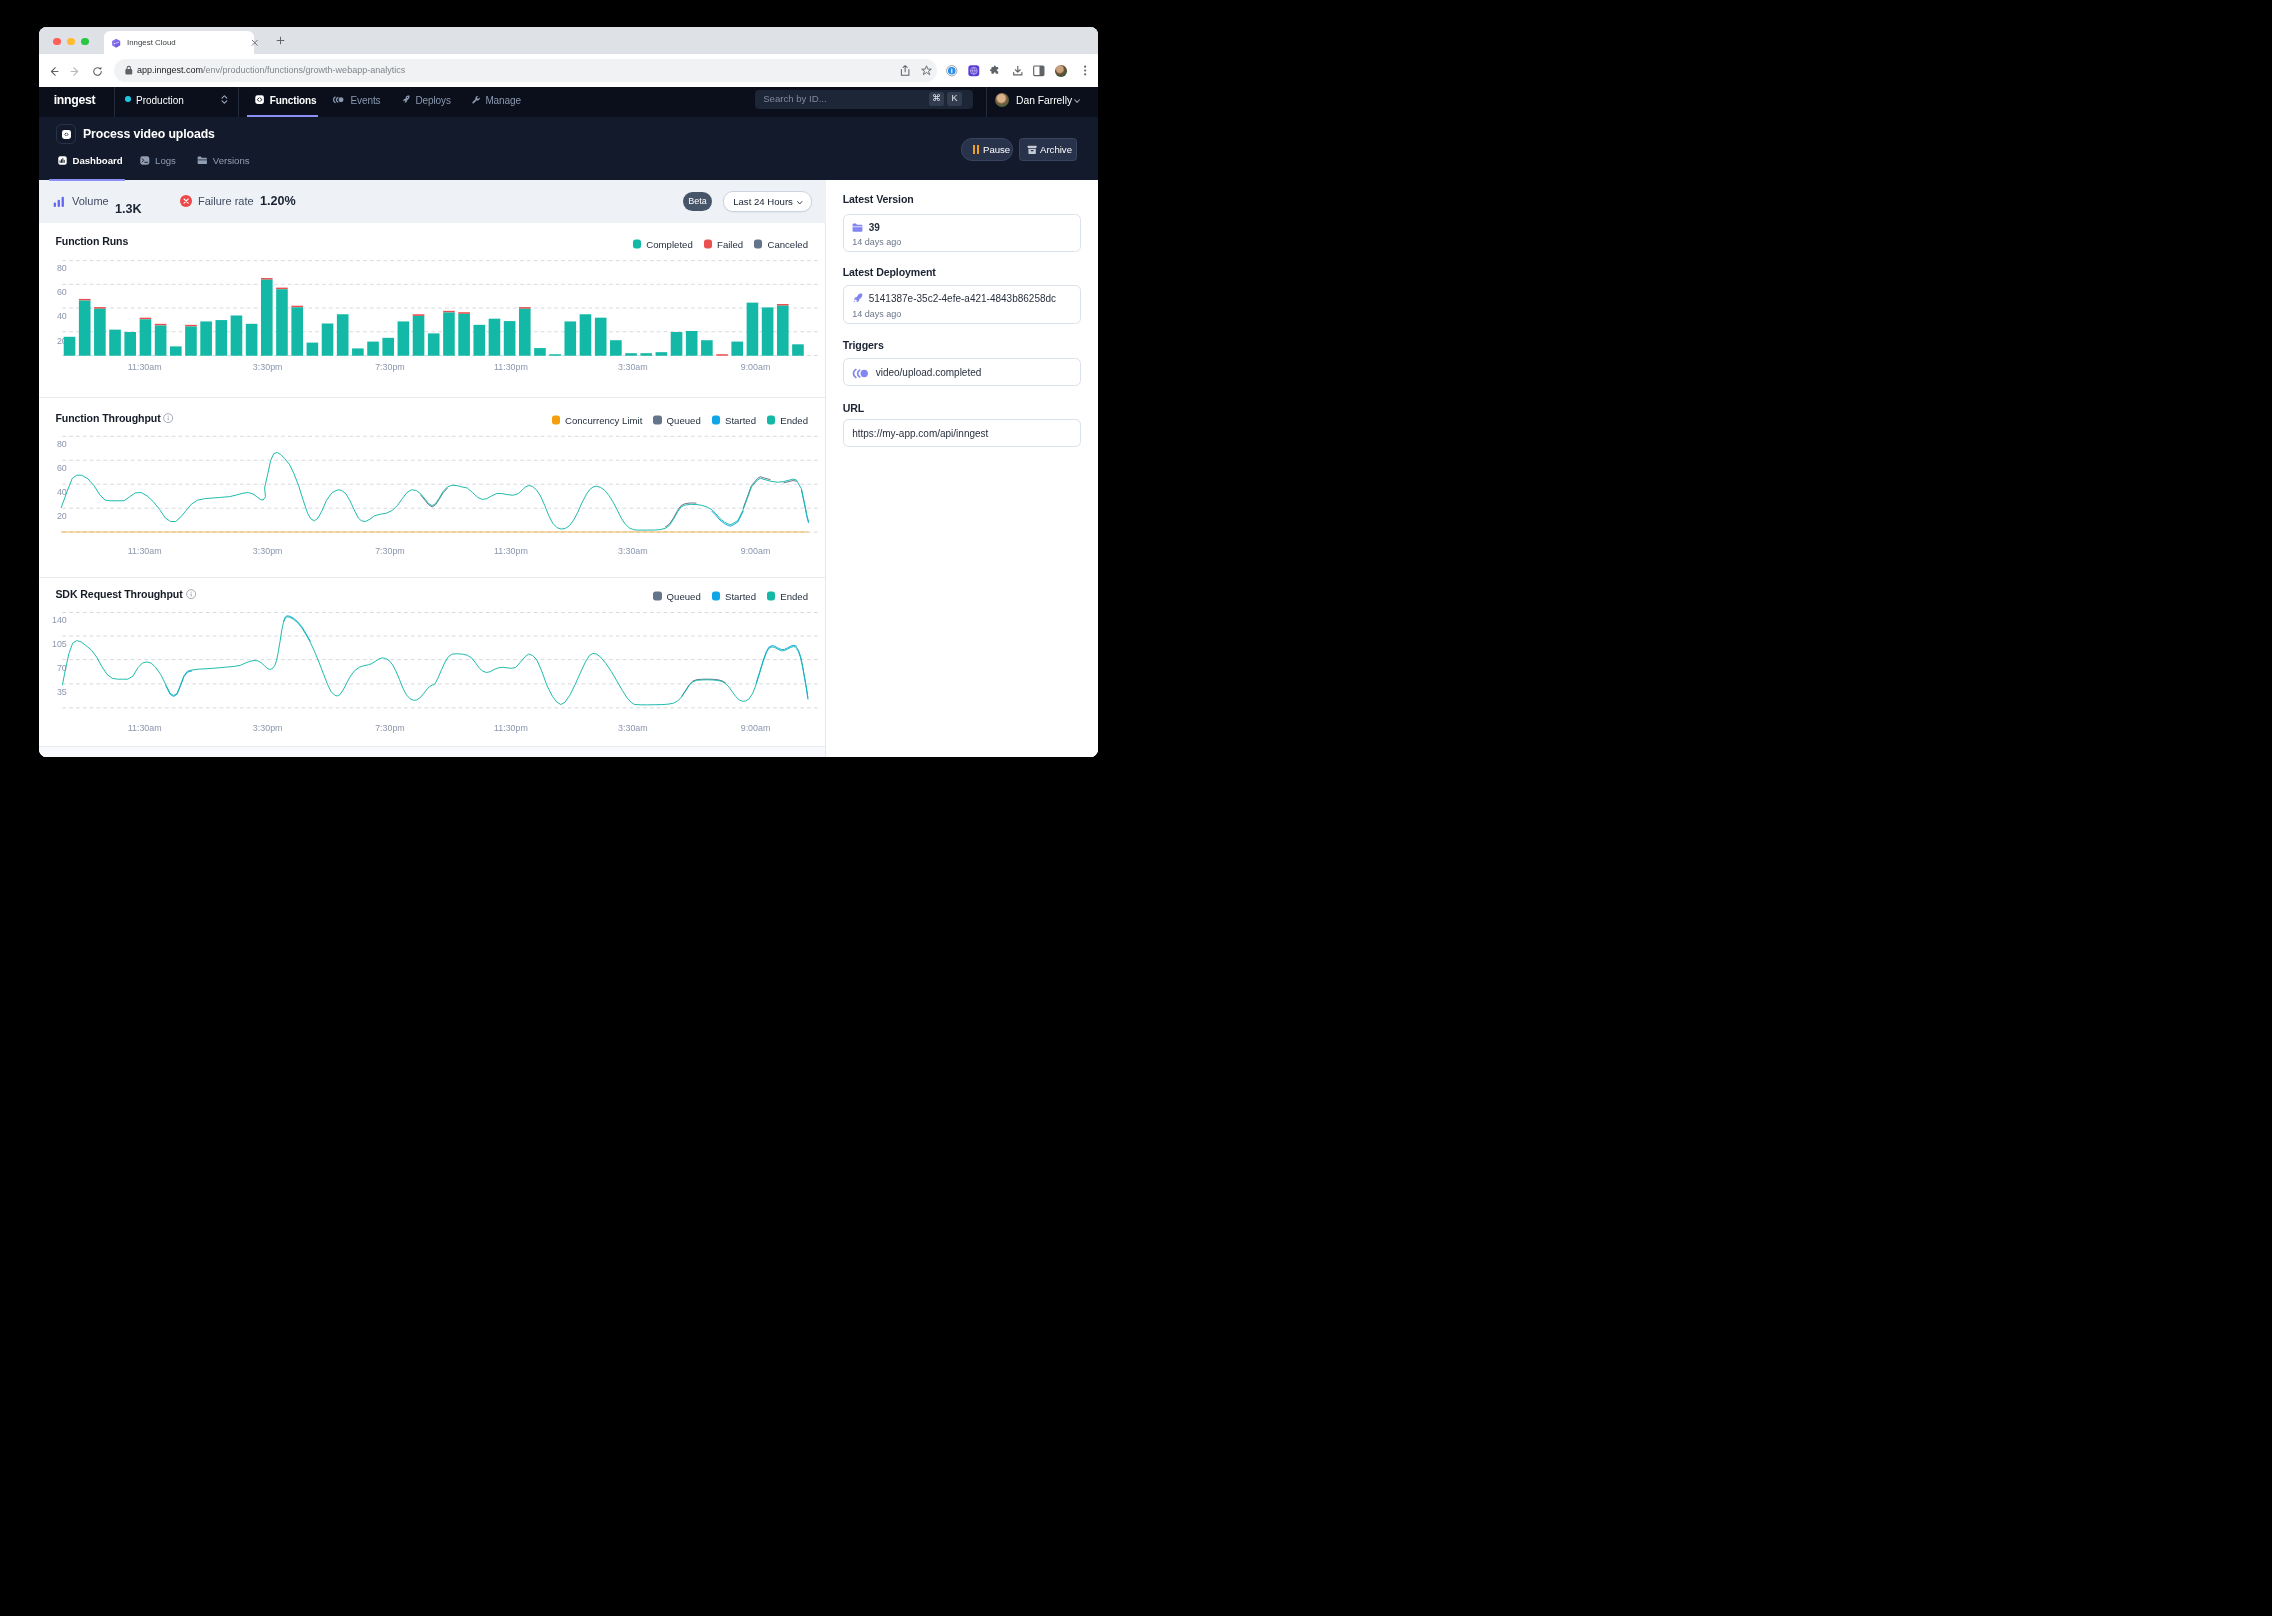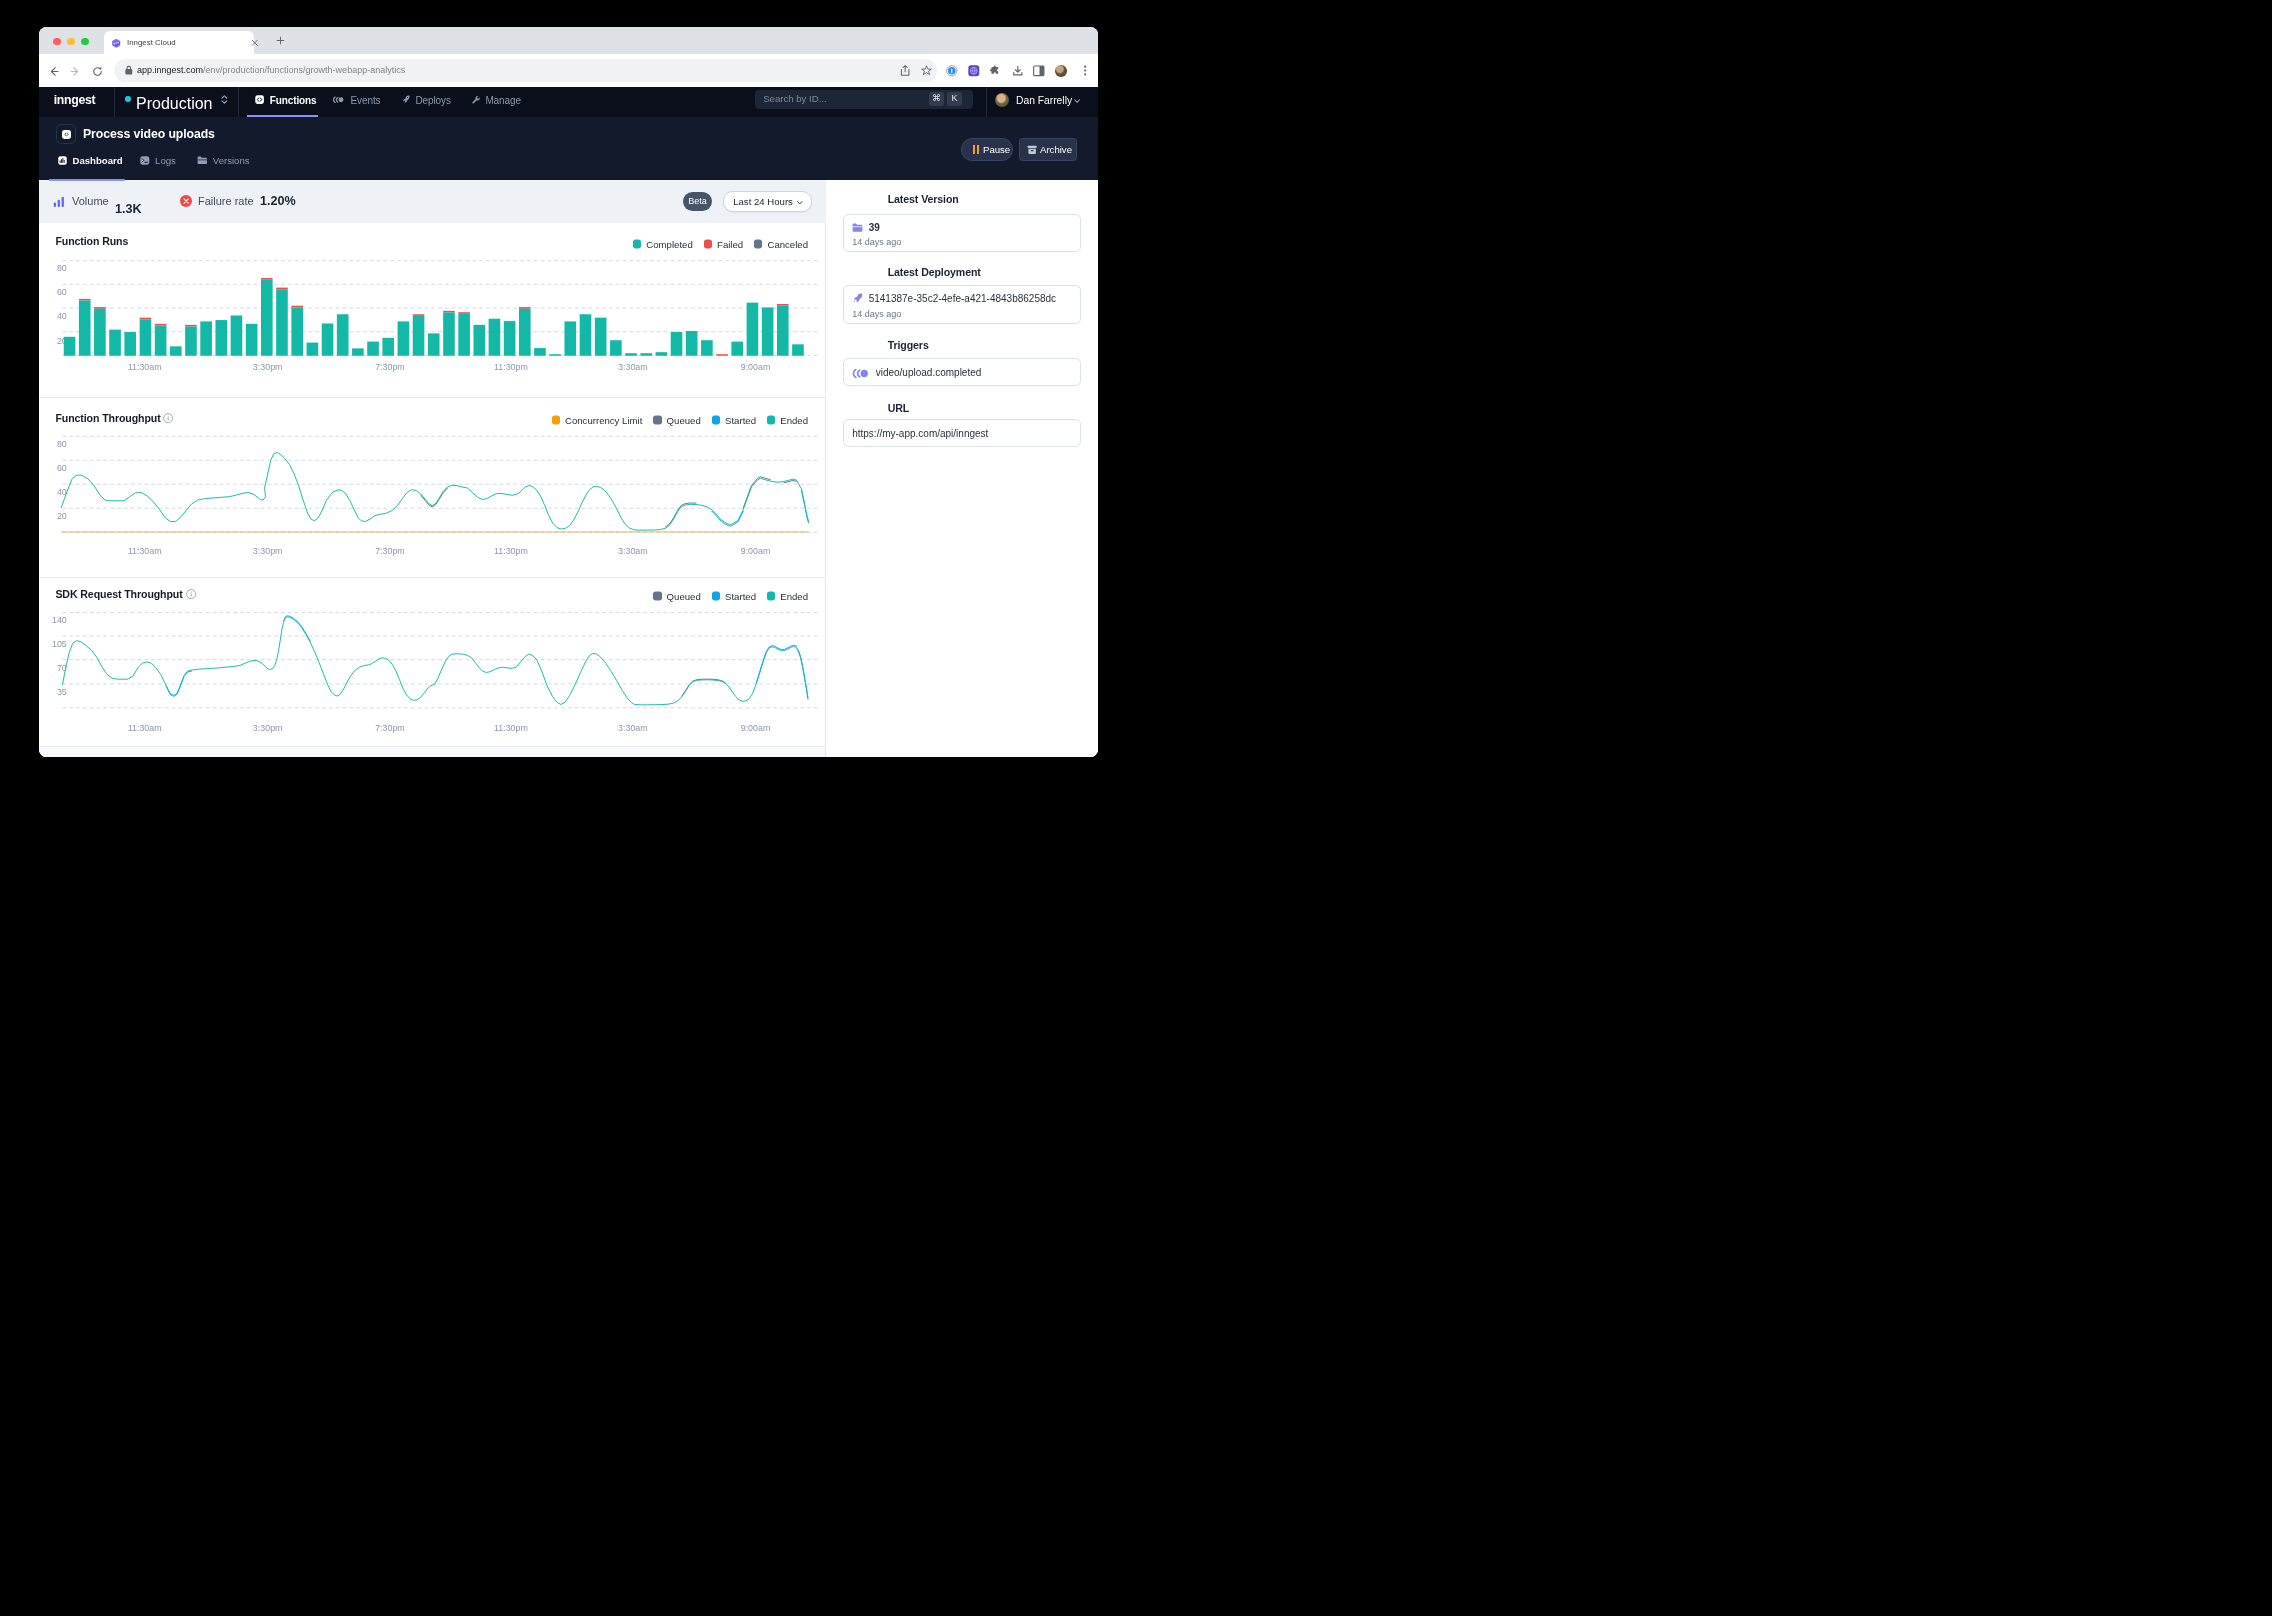--- a/index.html
+++ b/index.html
@@ -17,21 +17,21 @@
 .main { position:absolute; left:0; top:0; width:787px; height:577px; border-right:0.7px solid #e3e8ef; }
 .stats { position:absolute; left:0; top:0; width:787px; height:43px; background:#eef1f6; }
 .sidebar { position:absolute; left:788px; top:0; width:271px; height:577px; background:#fff; }
 .axlbl { font-size:13px; fill:#8a97ad; }
 .ln { fill:none; stroke-width:1.4; stroke-linejoin:round; stroke-linecap:round; }
 .ctitle { position:absolute; left:16.4px; font-size:10.6px; font-weight:700; color:#151c28; letter-spacing:-0.1px; }
 .legend { position:absolute; right:17px; display:flex; gap:11px; align-items:center; font-size:9.6px; color:#25303f; transform:translateY(-50%); }
 .li { display:flex; align-items:center; gap:5.1px; }
 .dot { width:8.2px; height:8.2px; border-radius:2.7px; display:inline-block; }
 .scard { position:absolute; left:15.7px; width:238px; border:0.7px solid #dbe1ea; border-radius:5.5px; background:#fff;text-align:right; }
-.shead { position:absolute; left:15.7px; font-size:10.6px; font-weight:700; color:#1a2332; letter-spacing:-0.1px;margin-left:45px; }
+.shead { position:absolute; left:15.7px; font-size:10.6px; font-weight:700; color:#1a2332; letter-spacing:-0.1px; }
 .sgray { position:absolute; font-size:9px; color:#6b7689; }
 .smain { position:absolute; font-size:10px; color:#28303e; }
 </style></head><body>
 <div class="win">
   <div class="tabbar">
     <div class="light" style="left:14px;background:#ff5f57"></div>
     <div class="light" style="left:28px;background:#febc2e"></div>
     <div class="light" style="left:42px;background:#28c840"></div>
     <div class="tab">
       <svg class="abs" style="left:6.8px;top:6.5px" width="10.3" height="10.3" viewBox="0 0 24 24">
@@ -107,21 +107,21 @@
     <svg class="abs" style="left:1041px;top:11.3px" width="10.3" height="11" viewBox="0 0 4 16">
         <circle cx="2" cy="2.5" r="1.6" fill="#5f6368"></circle>
         <circle cx="2" cy="8" r="1.6" fill="#5f6368"></circle>
         <circle cx="2" cy="13.5" r="1.6" fill="#5f6368"></circle>
       </svg>
   </div>
   <div class="nav">
     <span class="abs" style="left:14.7px;top:6.2px;font-size:12.3px;font-weight:700;color:#fff;letter-spacing:-0.3px">inngest</span>
     <div class="sep" style="left:75px"></div>
     <div class="abs" style="left:86px;top:9.2px;width:5.5px;height:5.5px;border-radius:50%;background:#1fc3dd"></div>
-    <span class="abs" style="left:97px;top:7.5px;font-size:16px;color:#fff">Production</span>
+    <span class="abs" style="left:97px;top:7.5px;font-size:10px;color:#fff">Production</span>
     <svg class="abs" style="left:182px;top:6.8px" width="6.8" height="11" viewBox="0 0 10 16">
         <path d="M1.5 6 5 2.5 8.5 6 M1.5 10 5 13.5 8.5 10" stroke="#aab4c6" stroke-width="1.5" fill="none" stroke-linecap="round" stroke-linejoin="round"></path>
       </svg>
     <div class="sep" style="left:199px"></div>
     <div class="navtab" style="left:216px;color:#fff;font-weight:700;gap:5.5px">
       <svg width="9.2" height="9.2" viewBox="0 0 17 17">
           <rect x="0.5" y="0.5" width="16" height="16" rx="4" fill="#fff"></rect>
           <path d="M7 5.5 4.5 8.5 7 11.5 M10 5.5 12.5 8.5 10 11.5" stroke="#0c111e" stroke-width="1.8" fill="none" stroke-linecap="round" stroke-linejoin="round"></path>
         </svg>
       Functions

